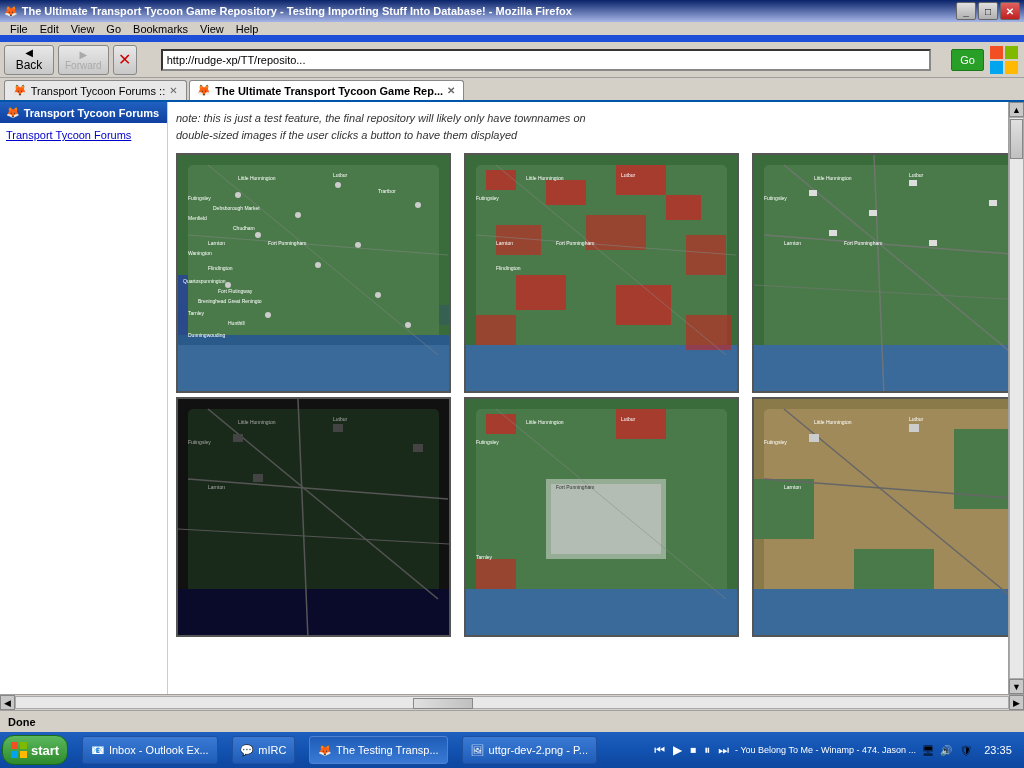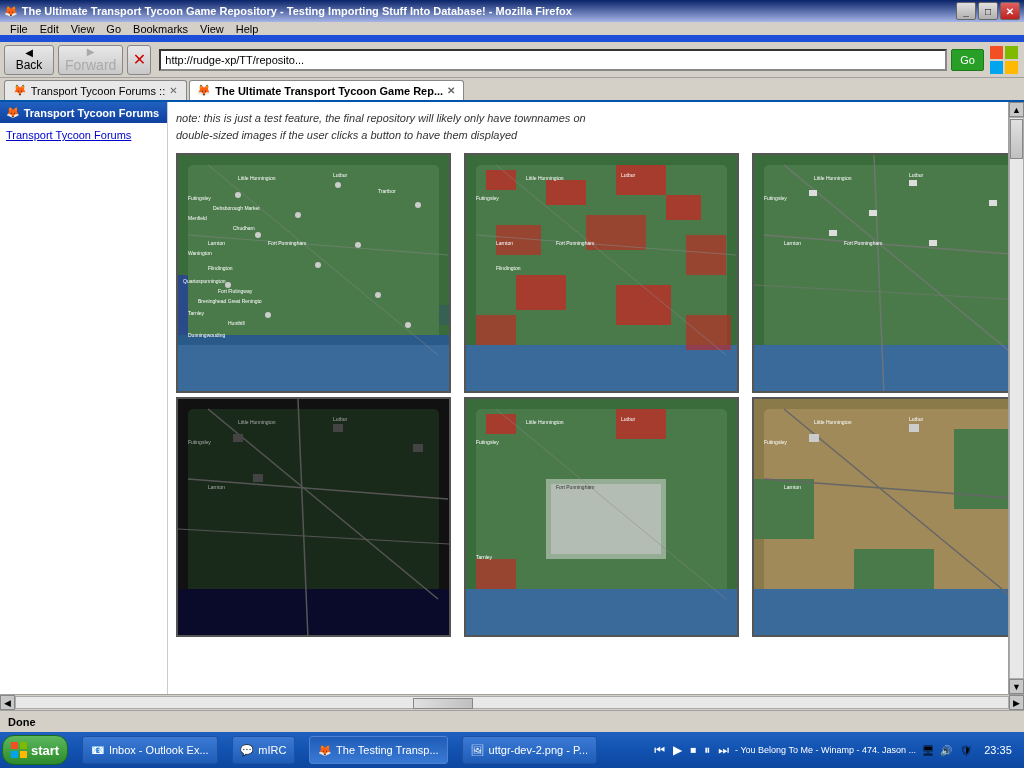--- a/index.html
+++ b/index.html
@@ -64,21 +64,21 @@
       cursor: pointer;
       min-width: 50px;
       height: 30px;
       justify-content: center;
       font-size: 10px;
     }
     .nav-btn:disabled, .nav-btn.disabled { color: #999; }
     .stop-btn { padding: 2px 4px; background: linear-gradient(to bottom, #e8e8e8, #c8c8c8); border: 1px solid #888; border-radius: 3px; height: 30px; width: 24px; display:flex; align-items:center; justify-content:center; cursor:pointer; }
 
     #address-bar-row {
-      display: flex; align-items: center; gap: 4px; flex: 1;
+      display: flex; align-items: center; gap: 20px; flex: 1;
     }
     #address-label { font-size: 11px; }
     #address-input {
       flex: 1; height: 22px; border: 2px inset #888; padding: 0 4px; font-size: 11px;
     }
     #go-btn {
       background: #28a028; color: white; border: 1px solid #1a7a1a;
       height: 22px; padding: 0 8px; cursor: pointer; font-size: 11px; border-radius: 2px;
     }
 
@@ -301,21 +301,21 @@
   <span class="menu-item">Help</span>
 </div>
 
 <div id="toolbar">
   <button class="nav-btn">
     <span>◀</span>
     <span style="font-size:12px">Back</span>
   </button>
   <button class="nav-btn disabled" style="color:#aaa">
     <span>▶</span>
-    <span style="font-size:14px">Forward</span>
+    <span style="font-size:10px">Forward</span>
   </button>
   <button class="stop-btn">
     <span style="font-size:16px;color:#cc0000">✕</span>
   </button>
   <div id="address-bar-row">
     <span id="address-label"></span>
     <input type="text" id="address-input" value="http://rudge-xp/TT/reposito..." style="">
     <button id="go-btn">Go</button>
   </div>
   <div style="width:32px;height:32px;display:flex;align-items:center;justify-content:center;">

